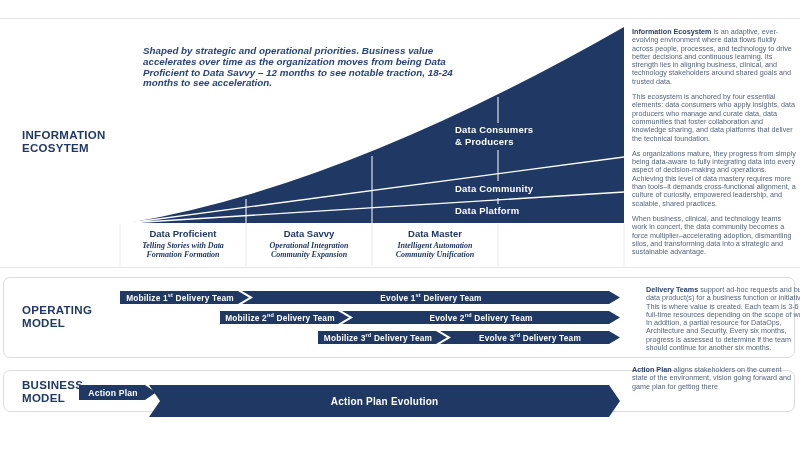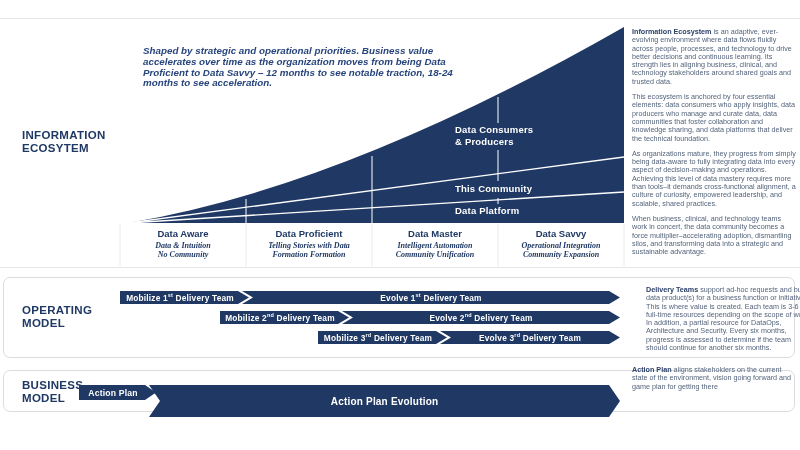--- a/index.html
+++ b/index.html
@@ -92,43 +92,38 @@
     <line x1="246" y1="224" x2="246" y2="266" stroke="#e6eaee" stroke-width="1"></line>
     <line x1="372" y1="224" x2="372" y2="266" stroke="#e6eaee" stroke-width="1"></line>
     <line x1="498" y1="224" x2="498" y2="266" stroke="#e6eaee" stroke-width="1"></line>
     <line x1="624" y1="224" x2="624" y2="266" stroke="#e6eaee" stroke-width="1"></line>
   </svg>
 
   <div class="band-label" id="band-consumers">
     <div>Data Consumers</div>
     <div>&amp; Producers</div>
   </div>
-  <div class="band-label" id="band-community">This Community</div>
+  <div class="band-label" id="band-community">Data Community</div>
   <div class="band-label" id="band-platform">Data Platform</div>
 
   <div id="stages">
-    <div class="stage">
-      <div class="stage-title">Data Aware</div>
-      <div class="stage-sub">Data &amp; Intuition</div>
-      <div class="stage-sub">No Community</div>
-    </div>
     <div class="stage">
       <div class="stage-title">Data Proficient</div>
       <div class="stage-sub">Telling Stories with Data</div>
       <div class="stage-sub">Formation Formation</div>
     </div>
     <div class="stage">
+      <div class="stage-title">Data Savvy</div>
+      <div class="stage-sub">Operational Integration</div>
+      <div class="stage-sub">Community Expansion</div>
+    </div>
+    <div class="stage">
       <div class="stage-title">Data Master</div>
       <div class="stage-sub">Intelligent Automation</div>
       <div class="stage-sub">Community Unification</div>
-    </div>
-    <div class="stage">
-      <div class="stage-title">Data Savvy</div>
-      <div class="stage-sub">Operational Integration</div>
-      <div class="stage-sub">Community Expansion</div>
     </div>
   </div>
 
   <div class="desc-col" id="info-desc">
     <p><b>Information Ecosystem</b><span> is an adaptive, ever-evolving environment where data flows fluidly across people, processes, and technology to drive better decisions and continuous learning. Its strength lies in aligning business, clinical, and technology stakeholders around shared goals and trusted data.</span></p>
     <p><b></b><span>This ecosystem is anchored by four essential elements: data consumers who apply insights, data producers who manage and curate data, data communities that foster collaboration and knowledge sharing, and data platforms that deliver the technical foundation.</span></p>
     <p><b></b><span>As organizations mature, they progress from simply being data-aware to fully integrating data into every aspect of decision-making and operations. Achieving this level of data mastery requires more than tools–it demands cross-functional alignment, a culture of curiosity, empowered leadership, and scalable, shared practices.</span></p>
     <p><b></b><span>When business, clinical, and technology teams work in concert, the data community becomes a force multiplier–accelerating adoption, dismantling silos, and transforming data into a strategic and sustainable advantage.</span></p>
   </div>
 

